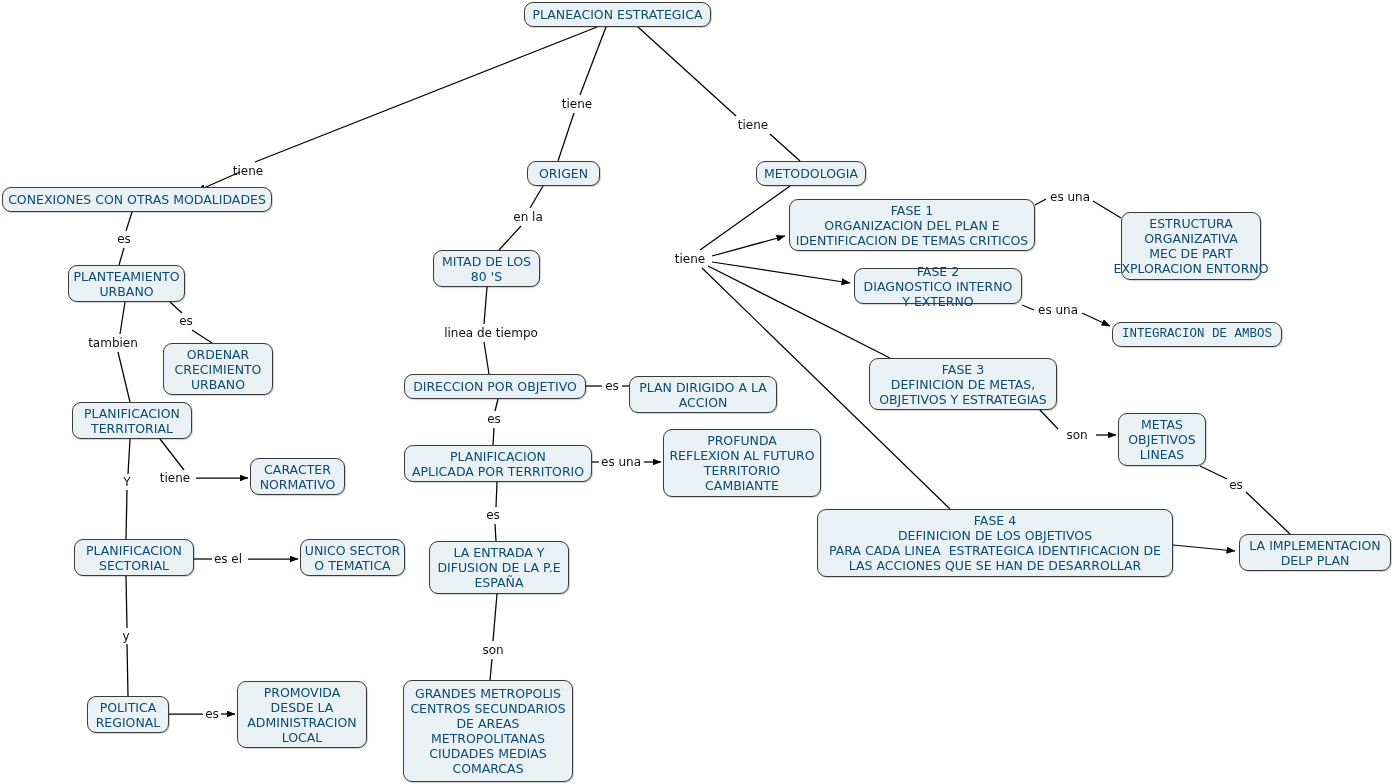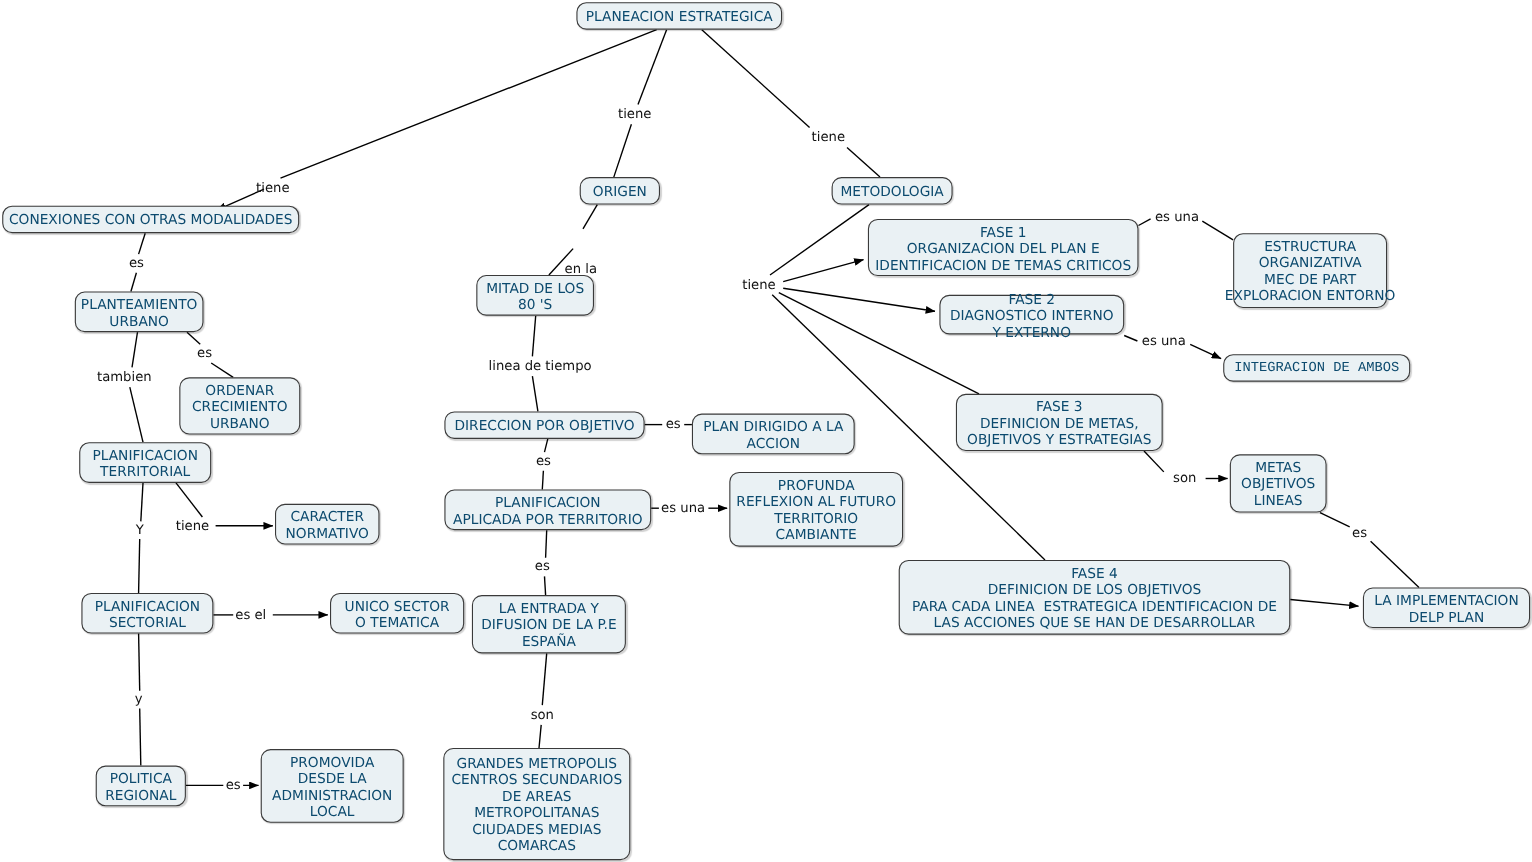--- a/index.html
+++ b/index.html
@@ -155,21 +155,21 @@
 URBANO</div>
   <div class="node" style="left:163px; top:343px; width:110px; height:52px;">ORDENAR
 CRECIMIENTO
 URBANO</div>
   <div class="node" style="left:72px; top:402px; width:120px; height:37px;">PLANIFICACION
 TERRITORIAL</div>
   <div class="node" style="left:250px; top:458px; width:95px; height:37px;">CARACTER
 NORMATIVO</div>
   <div class="node" style="left:74px; top:539px; width:120px; height:37px;">PLANIFICACION
 SECTORIAL</div>
-  <div class="node" style="left:300px; top:539px; width:122px; height:37px;">UNICO SECTOR
+  <div class="node" style="left:300px; top:539px; width:105px; height:37px;">UNICO SECTOR
 O TEMATICA</div>
   <div class="node" style="left:87px; top:696px; width:82px; height:37px;">POLITICA
 REGIONAL</div>
   <div class="node" style="left:237px; top:681px; width:130px; height:67px;">PROMOVIDA
 DESDE LA
 ADMINISTRACION
 LOCAL</div>
   <div class="node" style="left:527px; top:161px; width:73px; height:25px;">ORIGEN</div>
   <div class="node" style="left:433px; top:250px; width:107px; height:37px;">MITAD DE LOS
 80 'S</div>
@@ -220,21 +220,21 @@
   <div class="edge-label" style="left:577px; top:104px;">tiene</div>
   <div class="edge-label" style="left:753px; top:125px;">tiene</div>
   <div class="edge-label" style="left:124px; top:239px;">es</div>
   <div class="edge-label" style="left:186px; top:321px;">es</div>
   <div class="edge-label" style="left:113px; top:343px;">tambien</div>
   <div class="edge-label" style="left:175px; top:478px;">tiene</div>
   <div class="edge-label" style="left:127px; top:482px;">Y</div>
   <div class="edge-label" style="left:228px; top:559px;">es el</div>
   <div class="edge-label" style="left:126px; top:636px;">y</div>
   <div class="edge-label" style="left:212px; top:714px;">es</div>
-  <div class="edge-label" style="left:528px; top:217px;margin-top:28px;">en la</div>
+  <div class="edge-label" style="left:528px; top:217px;">en la</div>
   <div class="edge-label" style="left:491px; top:333px;">linea de tiempo</div>
   <div class="edge-label" style="left:612px; top:386px;">es</div>
   <div class="edge-label" style="left:494px; top:419px;">es</div>
   <div class="edge-label" style="left:621px; top:462px;">es una</div>
   <div class="edge-label" style="left:493px; top:515px;">es</div>
   <div class="edge-label" style="left:493px; top:650px;">son</div>
   <div class="edge-label" style="left:690px; top:259px;">tiene</div>
   <div class="edge-label" style="left:1070px; top:197px;">es una</div>
   <div class="edge-label" style="left:1058px; top:310px;">es una</div>
   <div class="edge-label" style="left:1077px; top:435px;">son</div>

